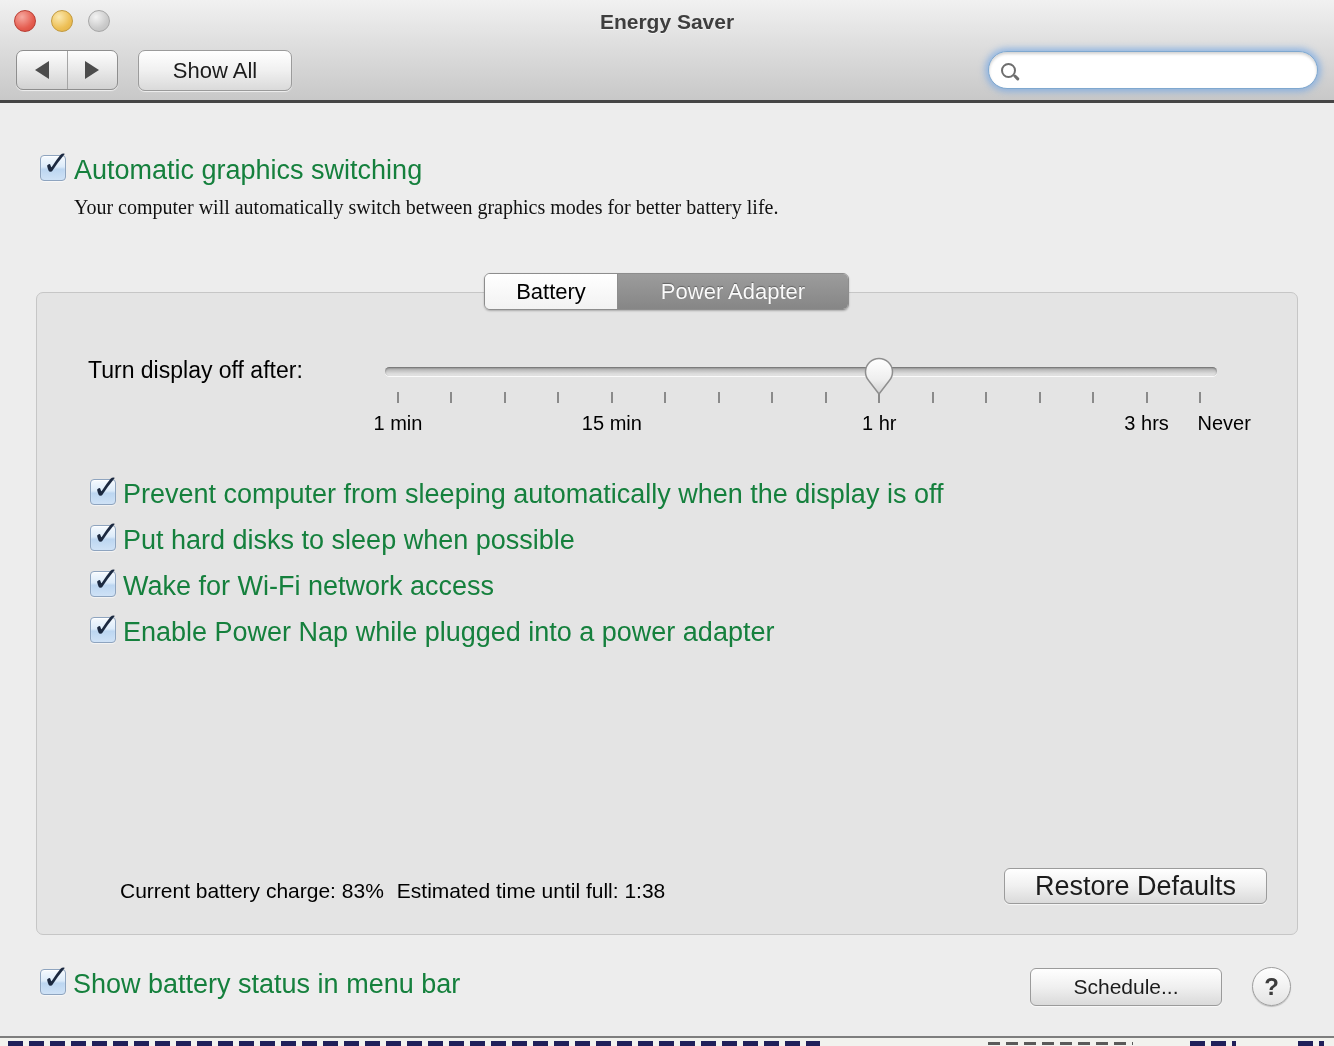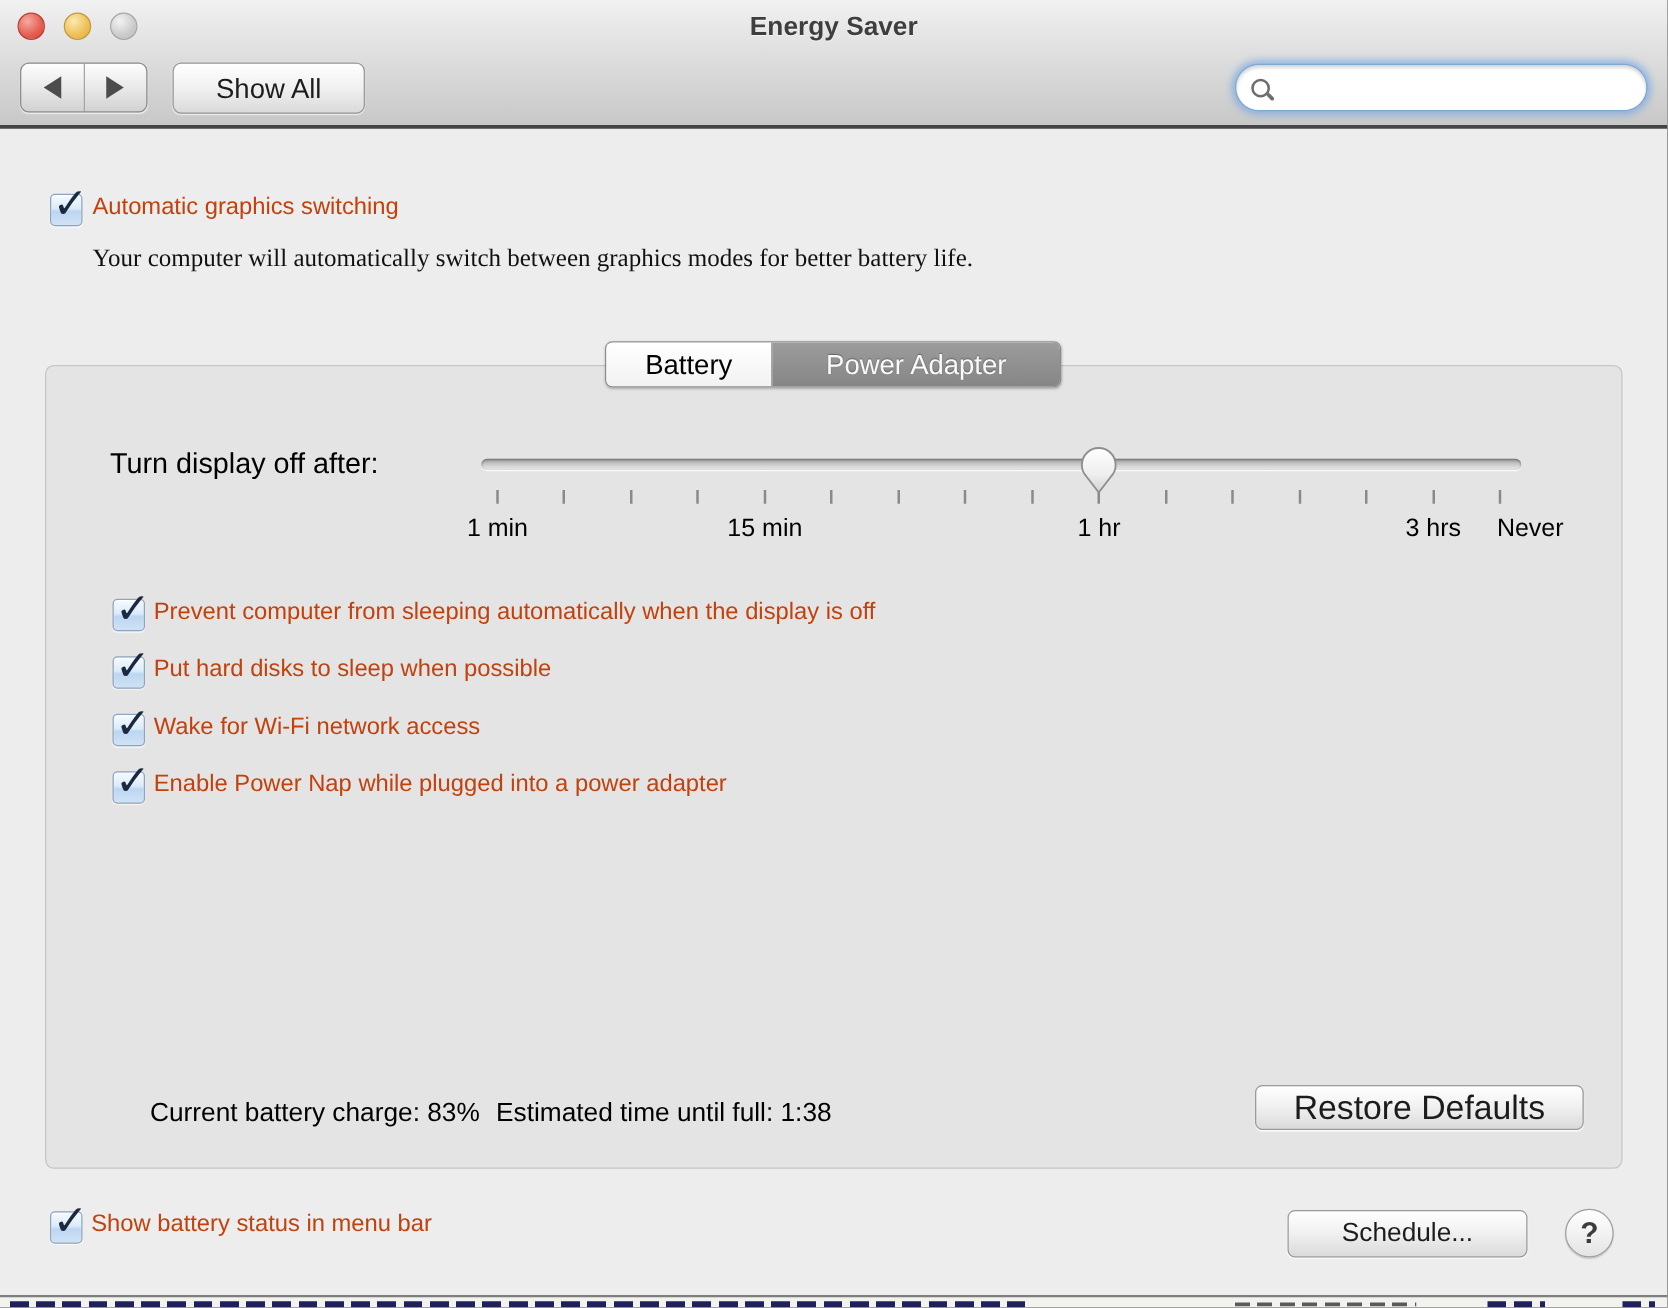--- a/index.html
+++ b/index.html
@@ -58,21 +58,21 @@
   .cb{
     position:absolute; width:26px; height:26px; border-radius:4px;
     border:1px solid #8ea4bf;
     background:linear-gradient(180deg,#f5fafe 0%,#dcebfa 45%,#bcd6f1 55%,#cfe2f6 100%);
     box-shadow:inset 0 1px 1px rgba(255,255,255,.9), 0 1px 1px rgba(255,255,255,.6);
   }
   .cb .check{
     position:absolute; left:1px; top:-13px; font-size:34px; font-weight:bold;
     color:#1b2940; font-family:"DejaVu Sans", sans-serif;
   }
-  .lbl{ position:absolute; font-size:19px; color:#c2410c; }
+  .lbl{ position:absolute; font-size:27px; color:#15803d; }
   .desc{ position:absolute; font-size:20px; color:#111; }
   
   .panel{
     position:absolute; left:36px; top:292px; width:1262px; height:643px;
     background:#e4e4e4; border:1px solid #c6c6c6; border-radius:7px;
   }
   .segcontrol{
     position:absolute; left:484px; top:273px; height:37px; display:flex;
     border:1px solid #8d8d8d; border-radius:6px; overflow:hidden;
     box-shadow:0 1px 2px rgba(0,0,0,.25);

